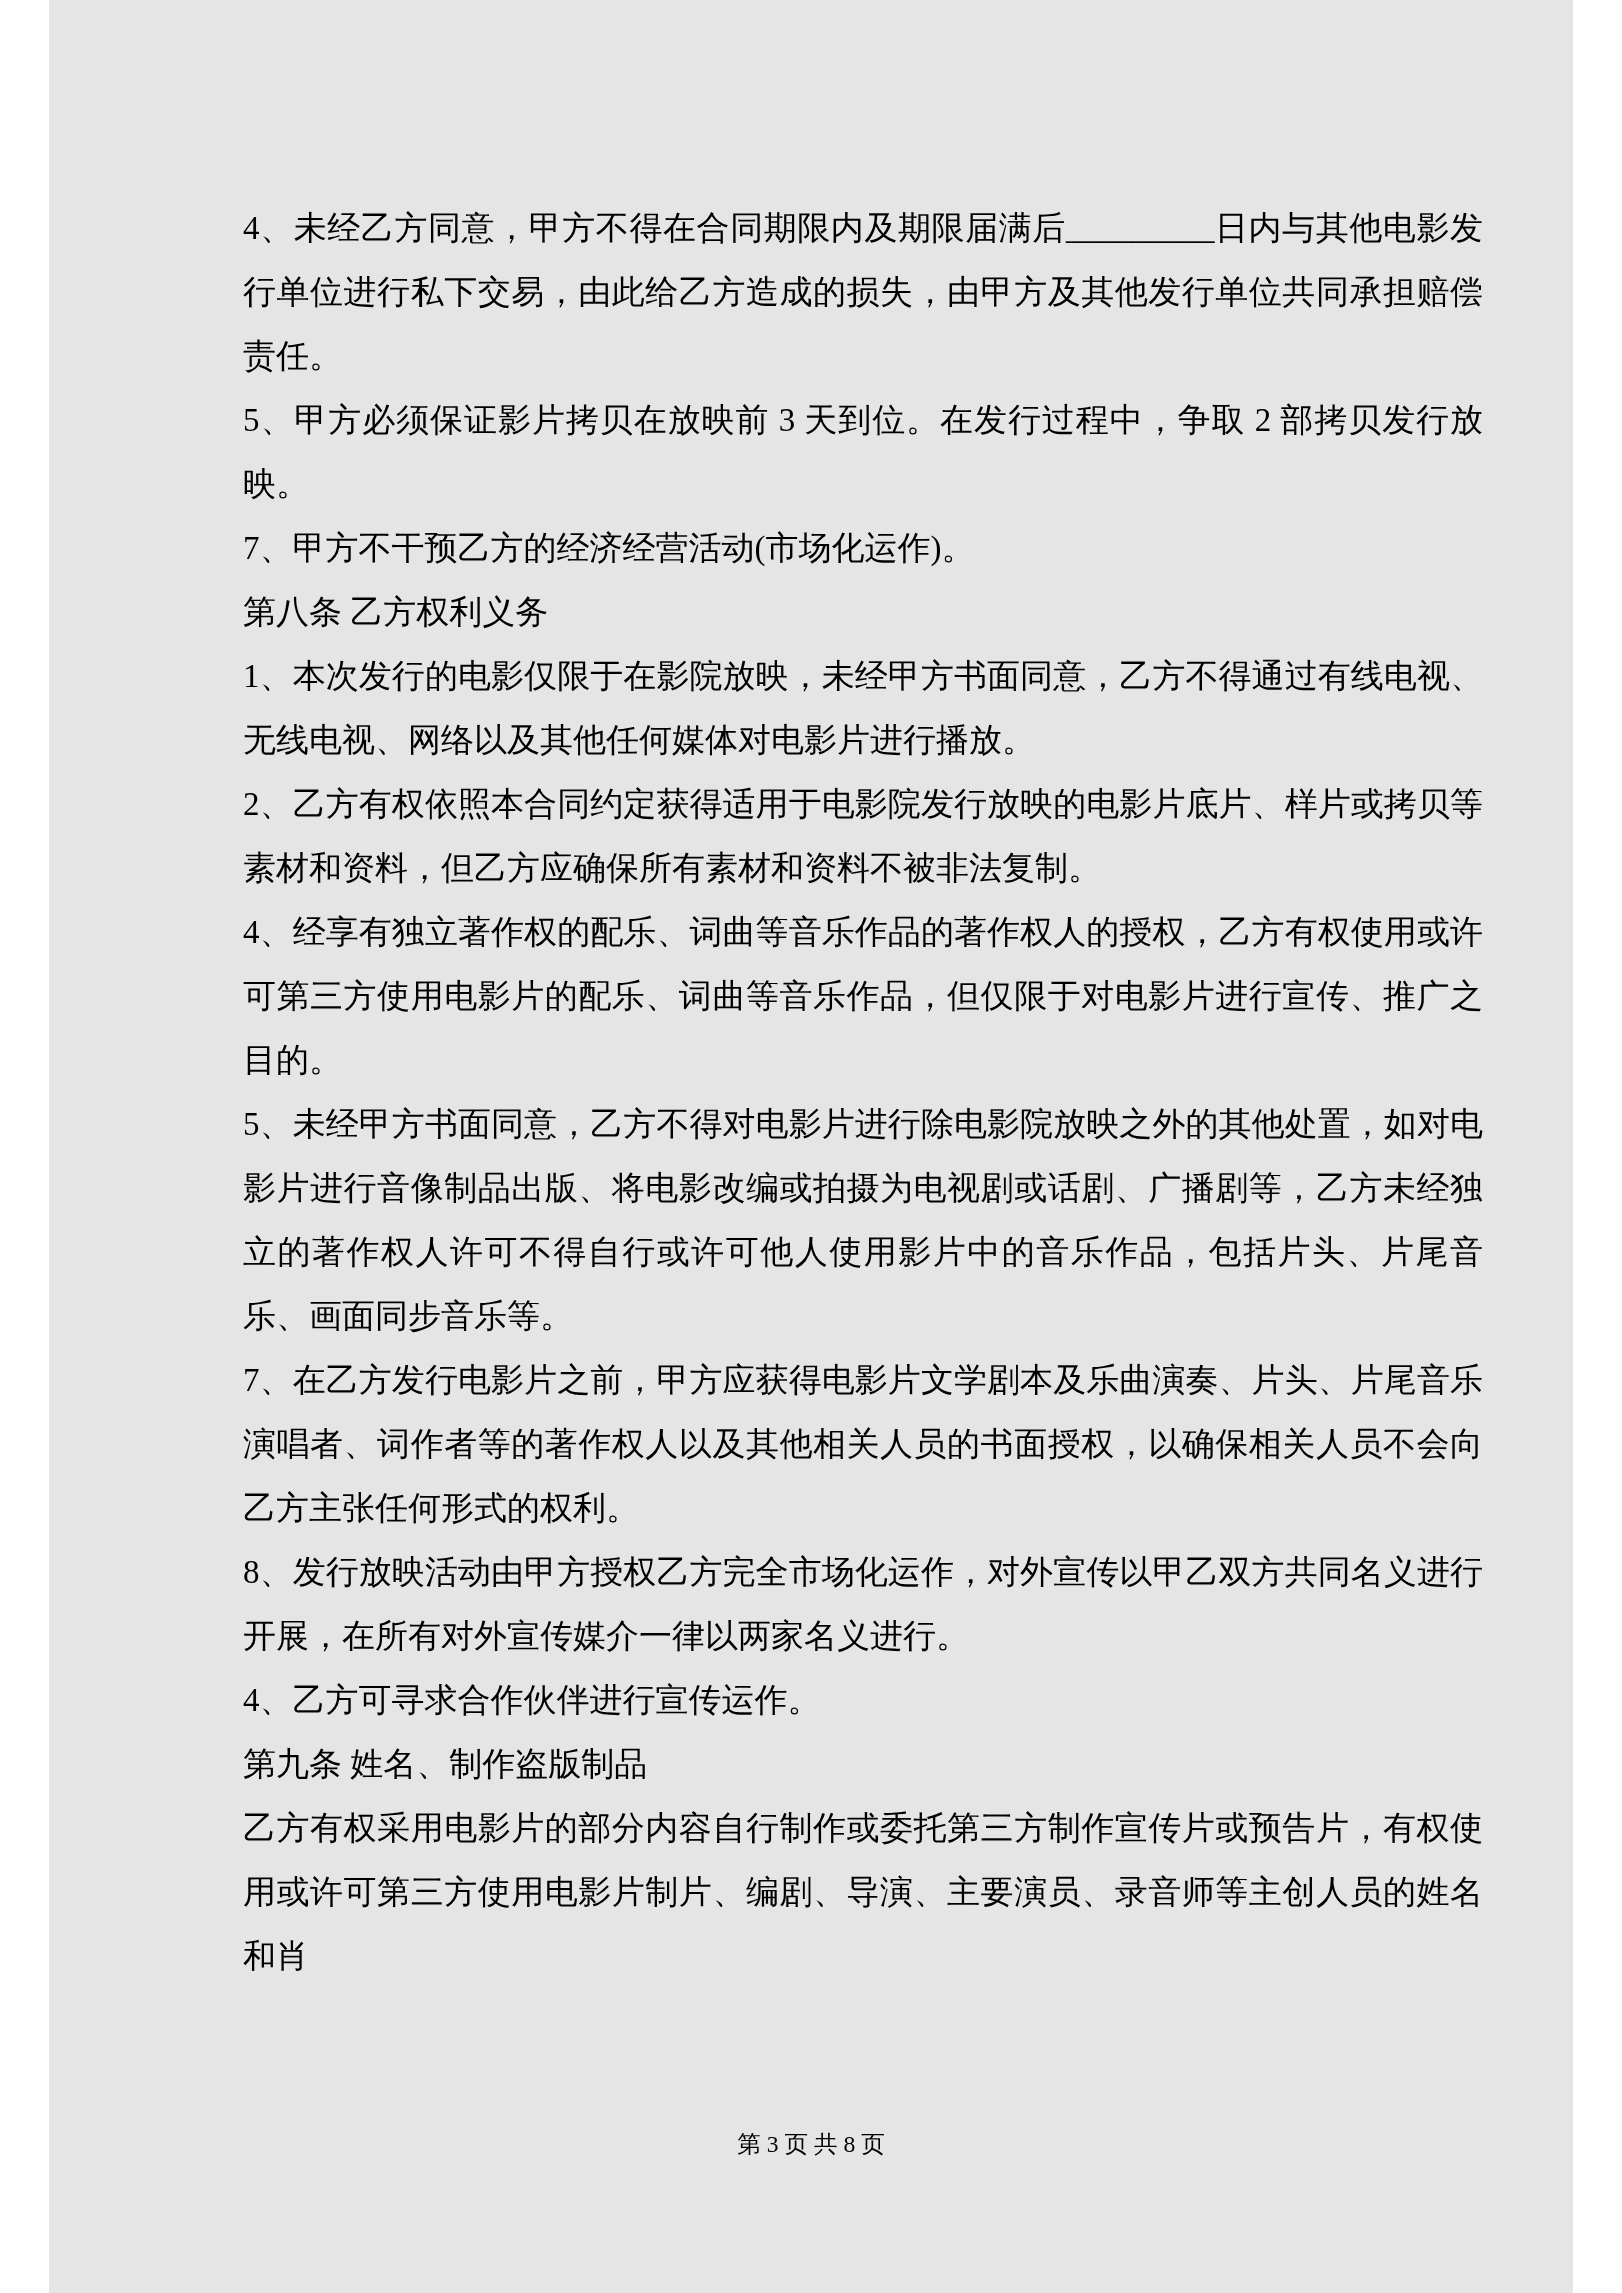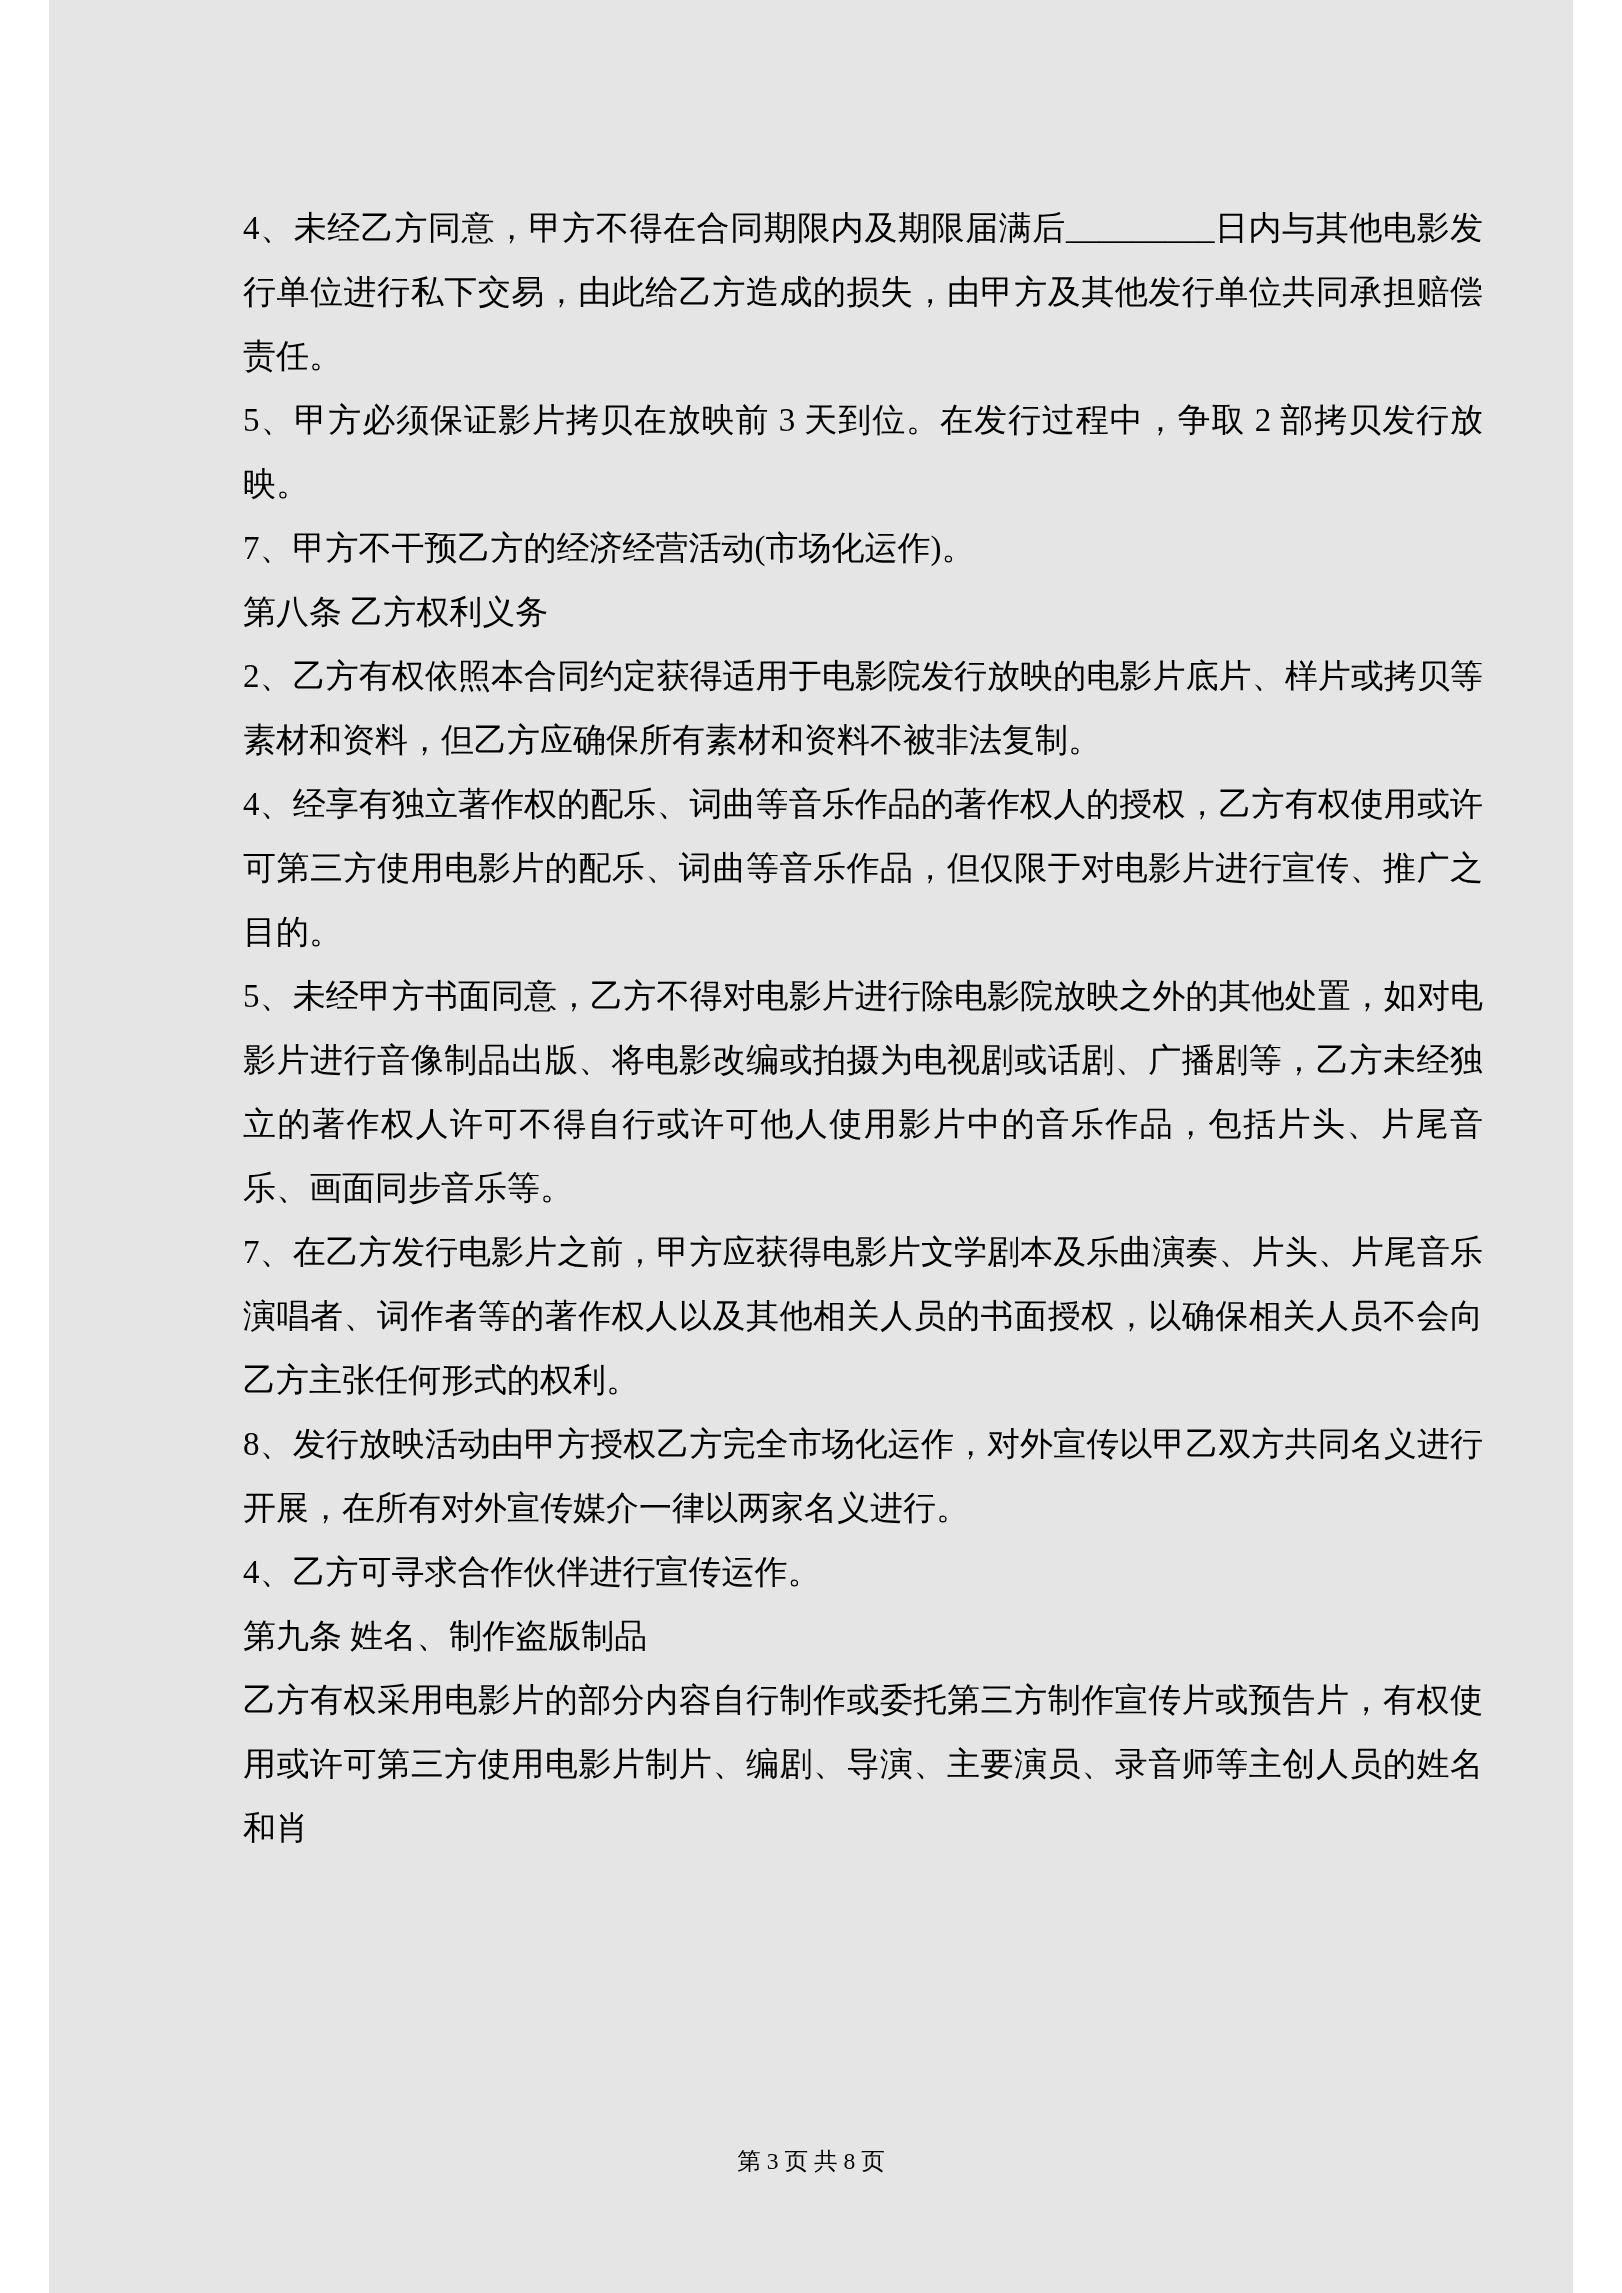--- a/index.html
+++ b/index.html
@@ -33,36 +33,37 @@
   }
   .doc-body p {
     margin: 0;
     padding: 0;
     word-break: break-all;
   }
   .page-footer {
     position: absolute;
     left: 0;
     right: 0;
-    bottom: 118px;
+    bottom: 135px;
     text-align: center;
     font-size: 23.6px;
     line-height: 27px;
     color: #000000;
   }
 </style>
 </head>
 <body>
 
 <div class="page">
   <div class="doc-body">
     <p>4、未经乙方同意，甲方不得在合同期限内及期限届满后_________日内与其他电影发行单位进行私下交易，由此给乙方造成的损失，由甲方及其他发行单位共同承担赔偿责任。</p>
     <p>5、甲方必须保证影片拷贝在放映前 3 天到位。在发行过程中，争取 2 部拷贝发行放映。</p>
     <p>7、甲方不干预乙方的经济经营活动(市场化运作)。</p>
     <p>第八条 乙方权利义务</p>
+    <p>1、本次发行的电影仅限于在影院放映，未经甲方书面同意，乙方不得通过有线电视、无线电视、网络以及其他任何媒体对电影片进行播放。</p>
     <p>2、乙方有权依照本合同约定获得适用于电影院发行放映的电影片底片、样片或拷贝等素材和资料，但乙方应确保所有素材和资料不被非法复制。</p>
     <p>4、经享有独立著作权的配乐、词曲等音乐作品的著作权人的授权，乙方有权使用或许可第三方使用电影片的配乐、词曲等音乐作品，但仅限于对电影片进行宣传、推广之目的。</p>
     <p>5、未经甲方书面同意，乙方不得对电影片进行除电影院放映之外的其他处置，如对电影片进行音像制品出版、将电影改编或拍摄为电视剧或话剧、广播剧等，乙方未经独立的著作权人许可不得自行或许可他人使用影片中的音乐作品，包括片头、片尾音乐、画面同步音乐等。</p>
     <p>7、在乙方发行电影片之前，甲方应获得电影片文学剧本及乐曲演奏、片头、片尾音乐演唱者、词作者等的著作权人以及其他相关人员的书面授权，以确保相关人员不会向乙方主张任何形式的权利。</p>
     <p>8、发行放映活动由甲方授权乙方完全市场化运作，对外宣传以甲乙双方共同名义进行开展，在所有对外宣传媒介一律以两家名义进行。</p>
     <p>4、乙方可寻求合作伙伴进行宣传运作。</p>
     <p>第九条 姓名、制作盗版制品</p>
     <p>乙方有权采用电影片的部分内容自行制作或委托第三方制作宣传片或预告片，有权使用或许可第三方使用电影片制片、编剧、导演、主要演员、录音师等主创人员的姓名和肖</p>
   </div>
   <div class="page-footer">第 3 页 共 8 页</div>

